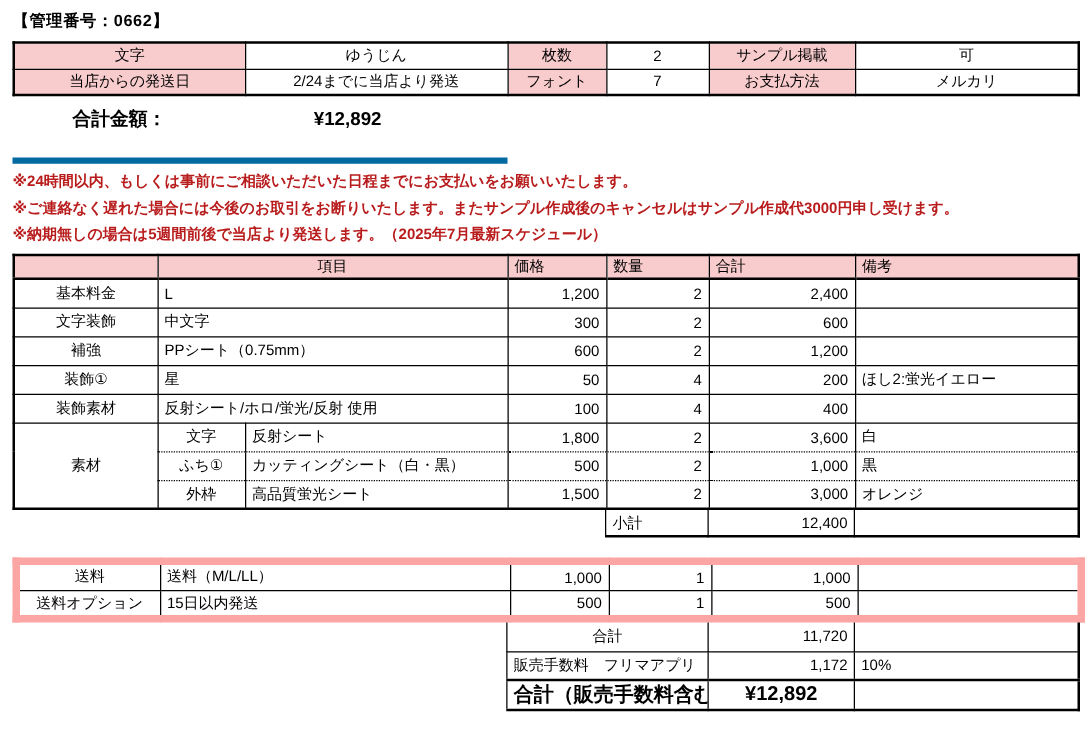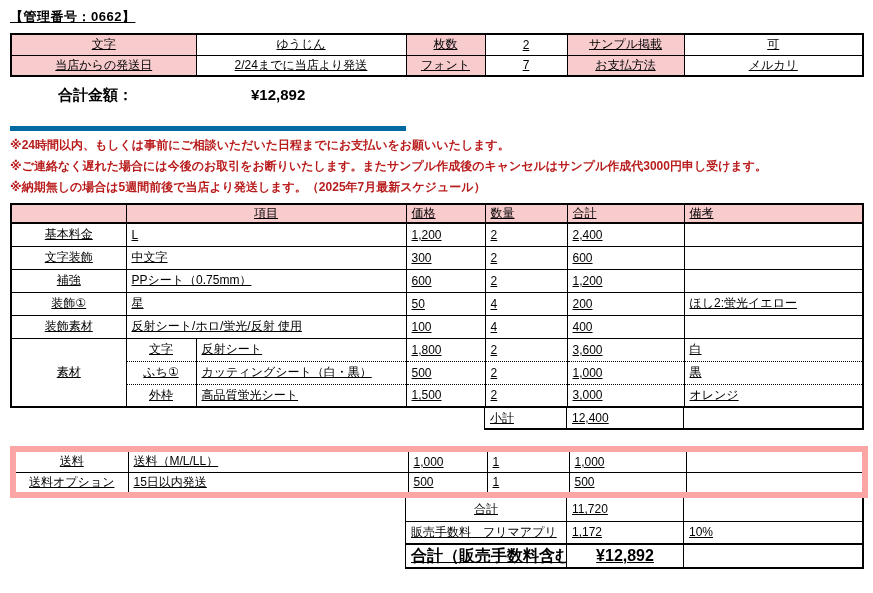--- a/index.html
+++ b/index.html
@@ -5,34 +5,34 @@
   * { box-sizing: border-box; margin: 0; padding: 0; }
   html, body { background: #ffffff; }
   body {
     width: 873px; height: 593px;
     font-family: "Liberation Sans", "DejaVu Sans", sans-serif;
     color: #000;
     overflow: hidden;
   }
   .wrap { padding: 8px 10px 0 10px; }
 
-  .title { font-size: 13px; font-weight: 600; letter-spacing: .5px; text-decoration: underline; }
-
-  table { border-collapse: collapse; table-layout: fixed; text-decoration: underline; }
+  .title { font-size: 13px; font-weight: 600; letter-spacing: .5px; }
+
+  table { border-collapse: collapse; table-layout: fixed; }
   td {
     border: 1px solid #000;
     font-size: 12px;
     height: 23px;
     padding: 0 5px;
     white-space: nowrap;
     overflow: hidden;
   }
   .pink { background: #f8cbcd; }
   .c { text-align: center; margin-left: 36px; }
-  .r { text-align: left; }
+  .r { text-align: right; }
   .l { text-align: left; }
 
   
   .info-table { width: 852px; margin-top: 7px; border: 2px solid #000; }
   .info-table td { height: 21px; text-align: center; }
 
   
   .total-line {
     margin-top: 9px;
     width: 396px;

